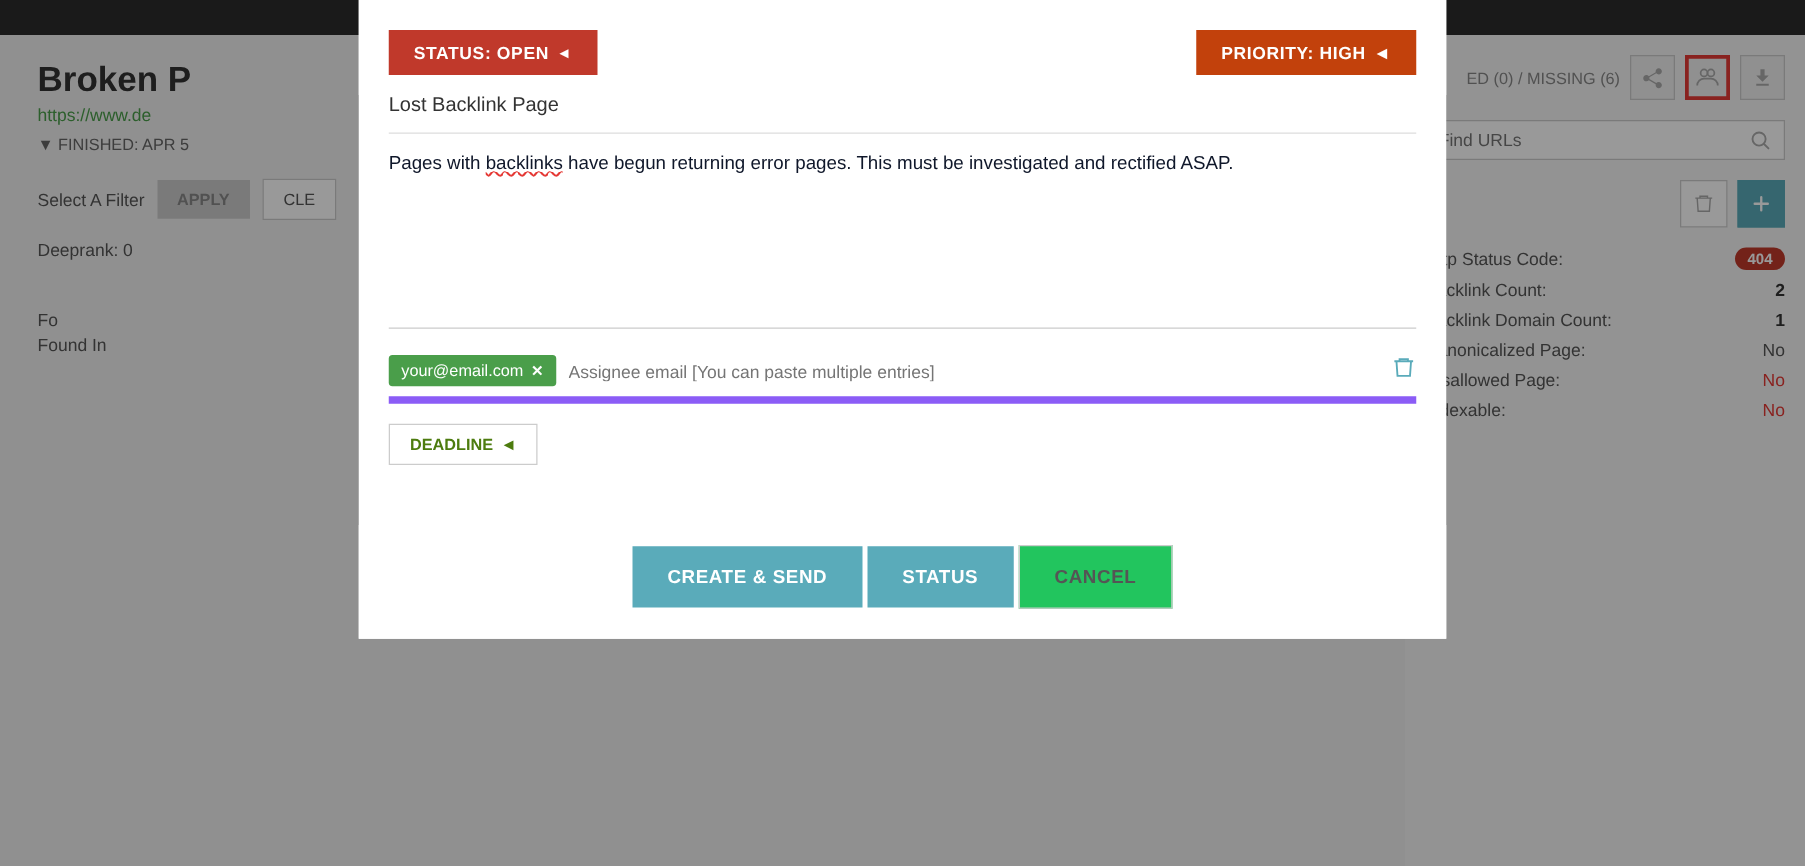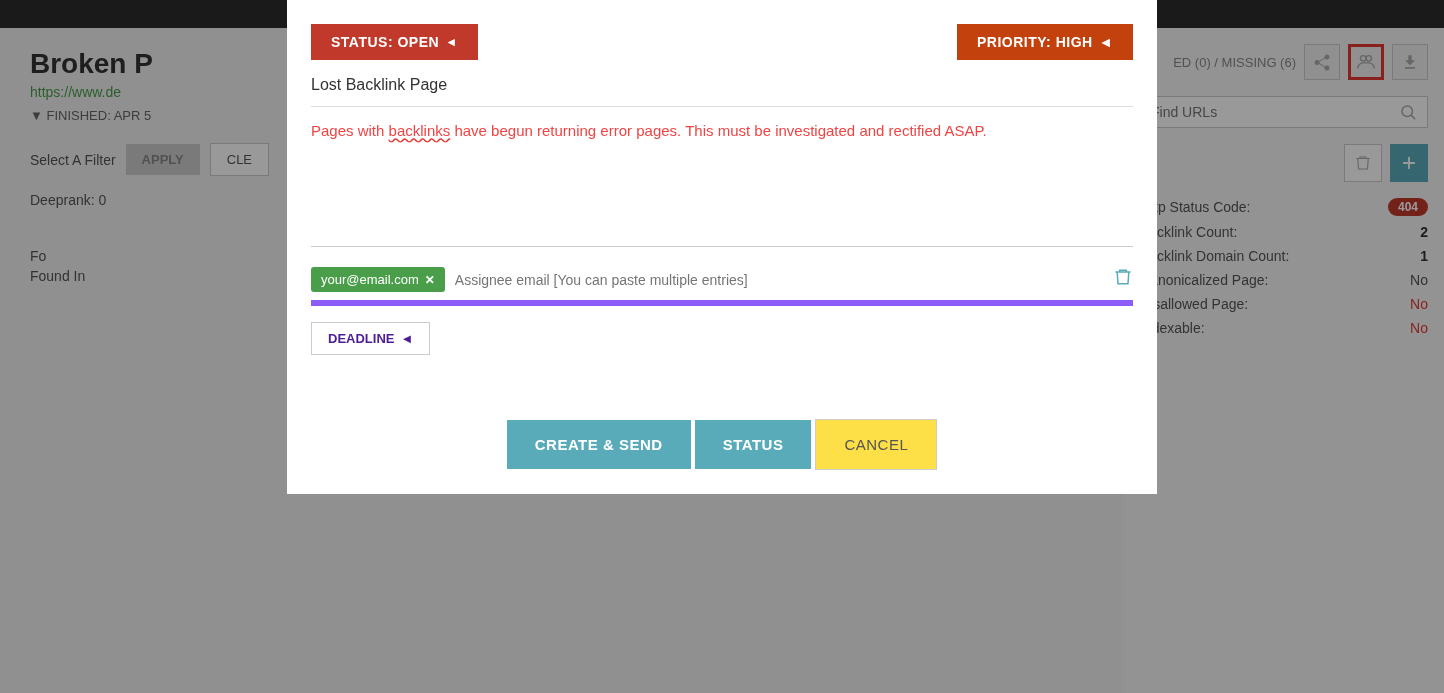--- a/index.html
+++ b/index.html
@@ -279,23 +279,23 @@
     .modal-task-title {
       font-size: 16px;
       color: #333;
       margin-bottom: 12px;
       padding-bottom: 12px;
       border-bottom: 1px solid #ddd;
     }
 
     .modal-description {
       font-size: 15px;
-      color: #ef4444;
+      color: #0f172a;
       line-height: 1.6;
-      margin-bottom: 4px;
+      margin-bottom: 20px;
     }
 
     .modal-description .underline-red {
       text-decoration: underline;
       text-decoration-color: #e53935;
       text-decoration-style: wavy;
     }
 
     .modal-textarea {
       width: 100%;
@@ -351,21 +351,21 @@
       cursor: pointer;
       margin-left: 8px;
     }
 
     .deadline-btn {
       background: white;
       border: 1px solid #ccc;
       padding: 8px 16px;
       font-size: 13px;
       font-weight: bold;
-      color: #4c1d95;
+      color: #4d7c0f;
       cursor: pointer;
       display: flex;
       align-items: center;
       gap: 6px;
       margin-bottom: 24px;
     }
 
     .modal-footer {
       display: flex;
       justify-content: center;
@@ -393,26 +393,26 @@
       border: none;
       padding: 16px 28px;
       font-size: 15px;
       font-weight: bold;
       cursor: pointer;
       letter-spacing: 0.5px;
       margin-right: 4px;
     }
 
     .btn-cancel {
-      background: #fde047;
+      background: #22c55e;
       color: #555;
       border: 1px solid #ccc;
       padding: 16px 28px;
       font-size: 15px;
-      font-weight: normal;
+      font-weight: bold;
       cursor: pointer;
       letter-spacing: 0.5px;
     }
   </style>
 </head>
 <body>
 
 <div class="bg-page">
   <div class="bg-top-bar"></div>
   <div class="bg-content">

